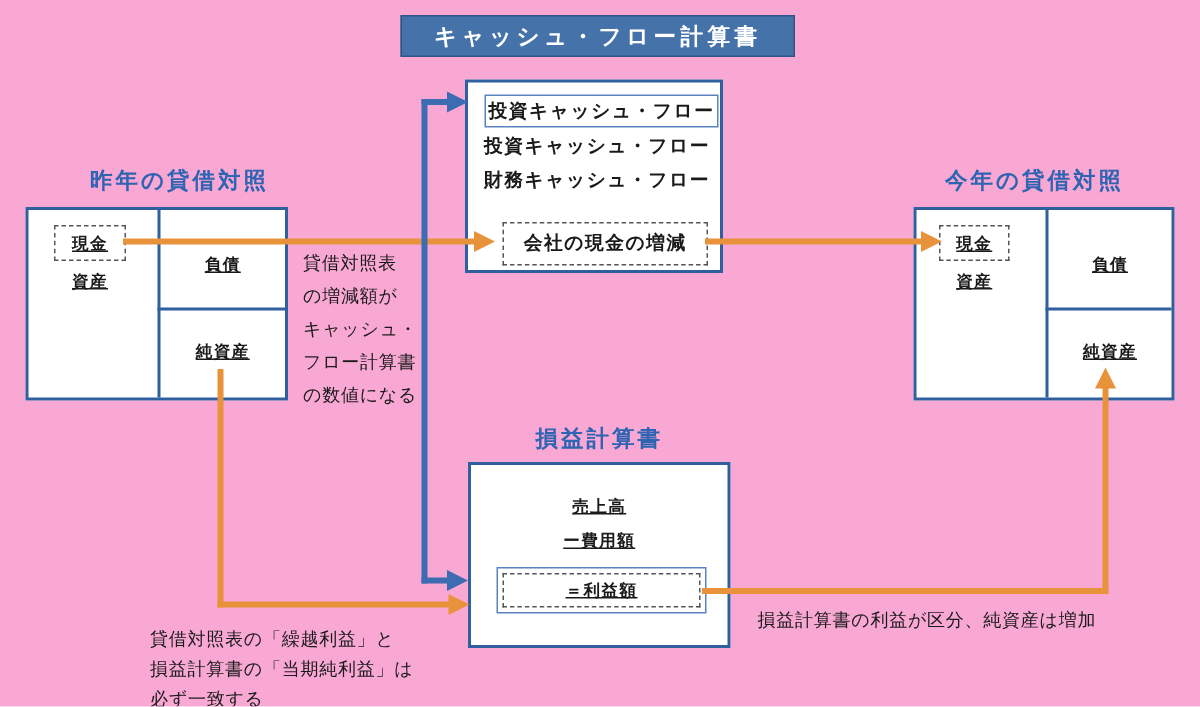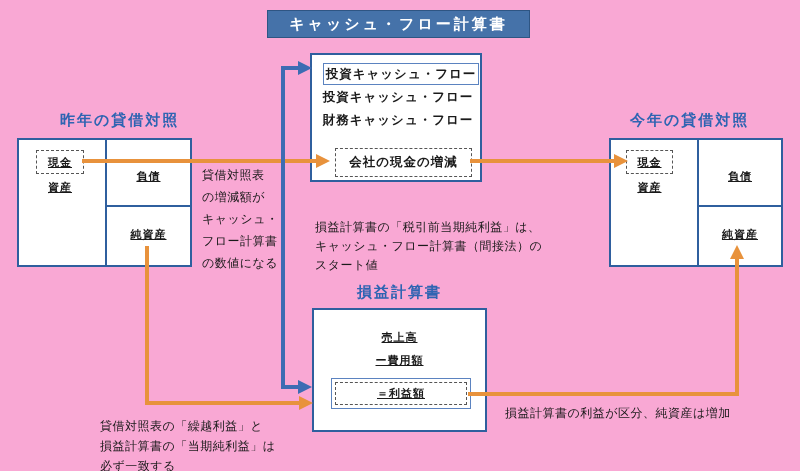--- a/index.html
+++ b/index.html
@@ -104,21 +104,18 @@
   <div class="sh blue" style="left:281px;top:66px;width:19px;height:4px;"></div>
   <div class="ah-right blue" style="left:298px;top:61px;"></div>
   <div class="sh blue" style="left:281px;top:385px;width:19px;height:4px;"></div>
   <div class="ah-right blue" style="left:298px;top:380px;"></div>
 
   <div class="abs note" style="left:202px;top:164px;line-height:22px;">貸借対照表
 の増減額が
 キャッシュ・
 フロー計算書
 の数値になる</div>
-  <div class="abs note" style="left:315px;top:218px;line-height:19px;">損益計算書の「税引前当期純利益」は、
-キャッシュ・フロー計算書（間接法）の
-スタート値</div>
   <div class="abs note" style="left:100px;top:416px;line-height:20px;">貸借対照表の「繰越利益」と
 損益計算書の「当期純利益」は
 必ず一致する</div>
   <div class="abs note" style="left:505px;top:405px;">損益計算書の利益が区分、純資産は増加</div>
 
 </div>
 
 </body></html>

